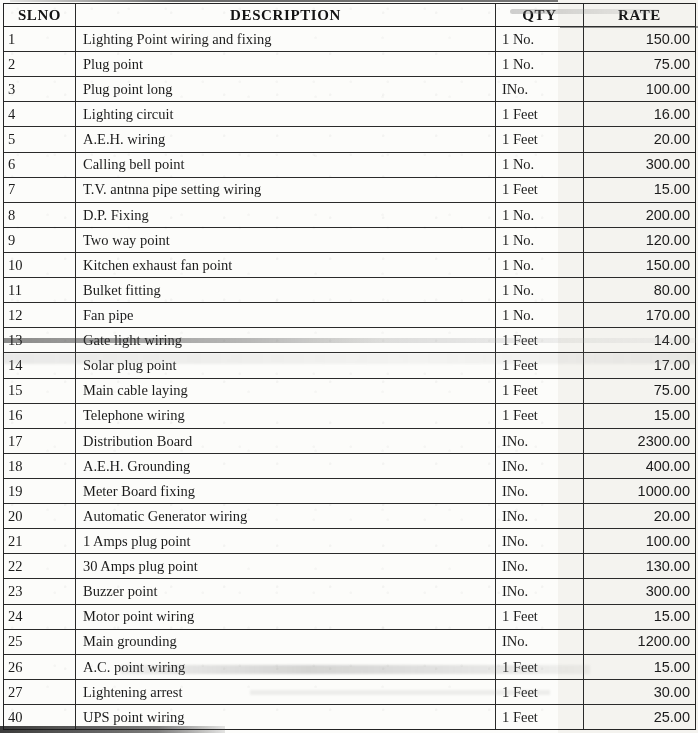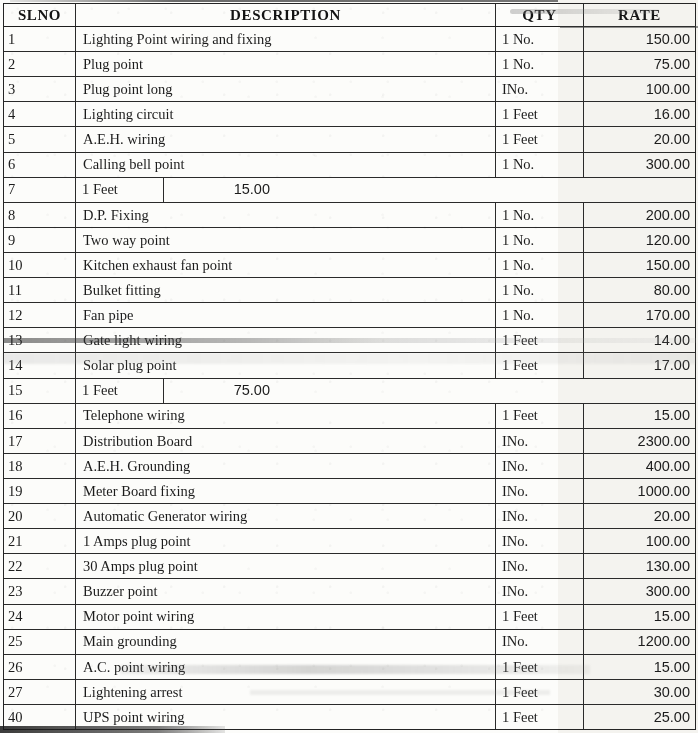--- a/index.html
+++ b/index.html
@@ -154,20 +154,21 @@
     <div class="cell c-rate">20.00</div>
   </div>
         <div class="t-row">
     <div class="cell c-slno">6</div>
     <div class="cell c-desc">Calling bell point</div>
     <div class="cell c-qty">1 No.</div>
     <div class="cell c-rate">300.00</div>
   </div>
         <div class="t-row">
     <div class="cell c-slno">7</div>
+    <div class="cell c-desc">T.V. antnna pipe setting wiring</div>
     <div class="cell c-qty">1 Feet</div>
     <div class="cell c-rate">15.00</div>
   </div>
         <div class="t-row">
     <div class="cell c-slno">8</div>
     <div class="cell c-desc">D.P. Fixing</div>
     <div class="cell c-qty">1 No.</div>
     <div class="cell c-rate">200.00</div>
   </div>
         <div class="t-row">
@@ -201,20 +202,21 @@
     <div class="cell c-rate">14.00</div>
   </div>
         <div class="t-row">
     <div class="cell c-slno">14</div>
     <div class="cell c-desc">Solar plug point</div>
     <div class="cell c-qty">1 Feet</div>
     <div class="cell c-rate">17.00</div>
   </div>
         <div class="t-row">
     <div class="cell c-slno">15</div>
+    <div class="cell c-desc">Main cable laying</div>
     <div class="cell c-qty">1 Feet</div>
     <div class="cell c-rate">75.00</div>
   </div>
         <div class="t-row">
     <div class="cell c-slno">16</div>
     <div class="cell c-desc">Telephone wiring</div>
     <div class="cell c-qty">1 Feet</div>
     <div class="cell c-rate">15.00</div>
   </div>
         <div class="t-row">

